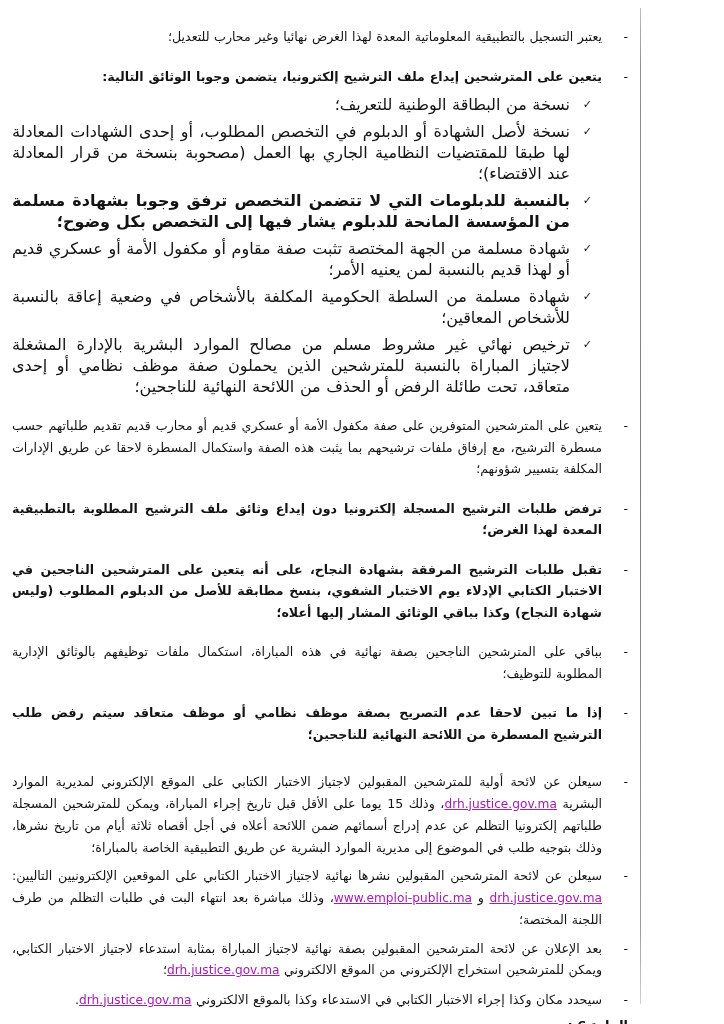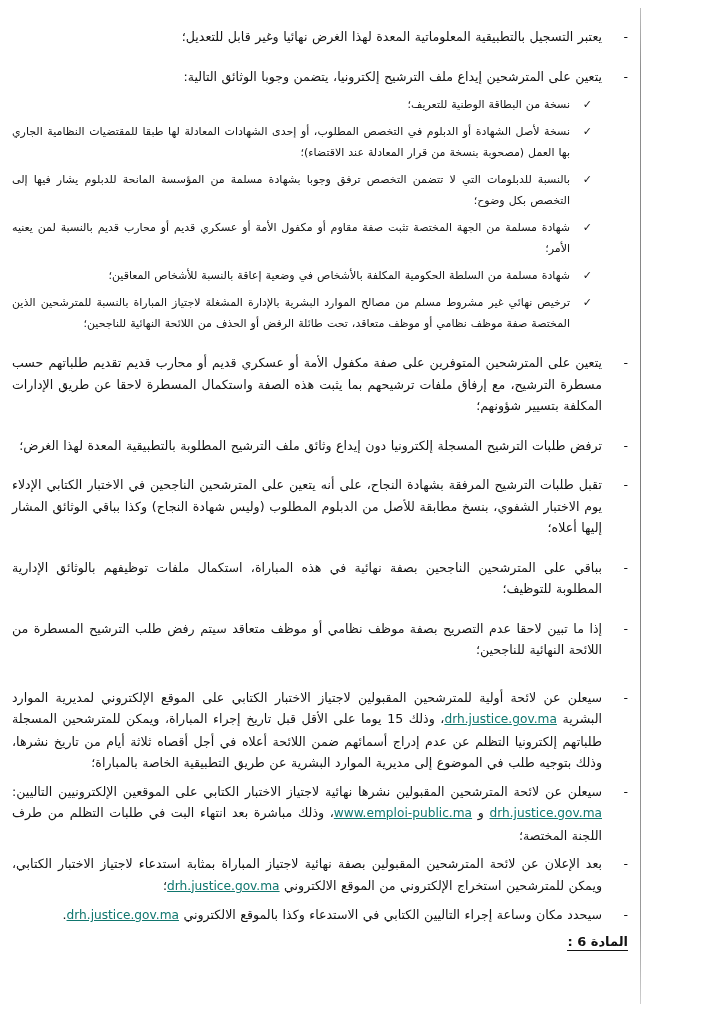--- a/index.html
+++ b/index.html
@@ -65,64 +65,64 @@
   }
   .blk.sub {
     margin-right: 36px;
     margin-bottom: 6px;
   }
   .blk.sub .marker {
     width: 16px;
     font-size: 11px;
   }
   .blk.sub .body {
-    font-size: 11px;
+    font-size: 16px;
     line-height: 21px;
   }
   .blk.tight { margin-bottom: 7px; }
   .blk.gap   { margin-bottom: 18px; }
   .blk.gap2  { margin-bottom: 26px; }
 
-  b, .bold { font-weight: 400; }
+  b, .bold { font-weight: 700; }
 
   .heading {
     text-align: center;
     font-weight: 700;
     font-size: 13px;
     margin: 4px 0 13px 0;
     padding-left: 18px;
   }
   .heading span {
     border-bottom: 1.3px solid #131313;
     padding-bottom: 1px;
   }
   .heading.h6 { margin-bottom: 10px; }
 
   a.lnk, .lnk {
-    color: #0f766e;
+    color: #a21caf;
     text-decoration: underline;
     text-underline-offset: 1px;
     direction: ltr;
     unicode-bidi: embed;
     display: inline-block;
     font-size: 12.2px;
   }
 </style>
 </head>
 <body>
 
 <div class="page">
 
   <div class="page-edge-line"></div>
 
   <div class="content">
 
     <div class="blk gap">
       <div class="marker">-</div>
-      <div class="body">يعتبر التسجيل بالتطبيقية المعلوماتية المعدة لهذا الغرض نهائيا وغير قابل للتعديل؛</div>
+      <div class="body">يعتبر التسجيل بالتطبيقية المعلوماتية المعدة لهذا الغرض نهائيا وغير محارب للتعديل؛</div>
     </div>
 
     <div class="blk tight">
       <div class="marker">-</div>
       <div class="body bold">يتعين على المترشحين إيداع ملف الترشيح إلكترونيا، يتضمن وجوبا الوثائق التالية:</div>
     </div>
 
     <div class="blk sub">
       <div class="marker">✓</div>
       <div class="body">نسخة من البطاقة الوطنية للتعريف؛</div>
@@ -130,29 +130,29 @@
     <div class="blk sub">
       <div class="marker">✓</div>
       <div class="body">نسخة لأصل الشهادة أو الدبلوم في التخصص المطلوب، أو إحدى الشهادات المعادلة لها طبقا للمقتضيات النظامية الجاري بها العمل (مصحوبة بنسخة من قرار المعادلة عند الاقتضاء)؛</div>
     </div>
     <div class="blk sub">
       <div class="marker">✓</div>
       <div class="body bold">بالنسبة للدبلومات التي لا تتضمن التخصص ترفق وجوبا بشهادة مسلمة من المؤسسة المانحة للدبلوم يشار فيها إلى التخصص بكل وضوح؛</div>
     </div>
     <div class="blk sub">
       <div class="marker">✓</div>
-      <div class="body">شهادة مسلمة من الجهة المختصة تثبت صفة مقاوم أو مكفول الأمة أو عسكري قديم أو محارب قديم بالنسبة لمن يعنيه الأمر؛</div>
+      <div class="body">شهادة مسلمة من الجهة المختصة تثبت صفة مقاوم أو مكفول الأمة أو عسكري قديم أو لهذا قديم بالنسبة لمن يعنيه الأمر؛</div>
     </div>
     <div class="blk sub">
       <div class="marker">✓</div>
       <div class="body">شهادة مسلمة من السلطة الحكومية المكلفة بالأشخاص في وضعية إعاقة بالنسبة للأشخاص المعاقين؛</div>
     </div>
     <div class="blk sub gap">
       <div class="marker">✓</div>
-      <div class="body">ترخيص نهائي غير مشروط مسلم من مصالح الموارد البشرية بالإدارة المشغلة لاجتياز المباراة بالنسبة للمترشحين الذين المختصة صفة موظف نظامي أو موظف متعاقد، تحت طائلة الرفض أو الحذف من اللائحة النهائية للناجحين؛</div>
+      <div class="body">ترخيص نهائي غير مشروط مسلم من مصالح الموارد البشرية بالإدارة المشغلة لاجتياز المباراة بالنسبة للمترشحين الذين يحملون صفة موظف نظامي أو إحدى متعاقد، تحت طائلة الرفض أو الحذف من اللائحة النهائية للناجحين؛</div>
     </div>
 
     <div class="blk gap">
       <div class="marker">-</div>
       <div class="body">يتعين على المترشحين المتوفرين على صفة مكفول الأمة أو عسكري قديم أو محارب قديم تقديم طلباتهم حسب مسطرة الترشيح، مع إرفاق ملفات ترشيحهم بما يثبت هذه الصفة واستكمال المسطرة لاحقا عن طريق الإدارات المكلفة بتسيير شؤونهم؛</div>
     </div>
 
     <div class="blk gap">
       <div class="marker">-</div>
       <div class="body bold">ترفض طلبات الترشيح المسجلة إلكترونيا دون إيداع وثائق ملف الترشيح المطلوبة بالتطبيقية المعدة لهذا الغرض؛</div>
@@ -184,21 +184,21 @@
       <div class="body"><span>سيعلن عن لائحة المترشحين المقبولين نشرها نهائية لاجتياز الاختبار الكتابي على الموقعين الإلكترونيين التاليين:</span> <a class="lnk" href="#">drh.justice.gov.ma</a><span> و </span><a class="lnk" href="#">www.emploi-public.ma</a><span>، وذلك مباشرة بعد انتهاء البت في طلبات التظلم من طرف اللجنة المختصة؛</span></div>
     </div>
 
     <div class="blk tight">
       <div class="marker">-</div>
       <div class="body"><span>بعد الإعلان عن لائحة المترشحين المقبولين بصفة نهائية لاجتياز المباراة بمثابة استدعاء لاجتياز الاختبار الكتابي، ويمكن للمترشحين استخراج الإلكتروني من الموقع الالكتروني</span> <a class="lnk" href="#">drh.justice.gov.ma</a><span>؛</span></div>
     </div>
 
     <div class="blk tight">
       <div class="marker">-</div>
-      <div class="body"><span>سيحدد مكان وساعة إجراء التاليين الكتابي في الاستدعاء وكذا بالموقع الالكتروني</span> <a class="lnk" href="#">drh.justice.gov.ma</a><span>.</span></div>
+      <div class="body"><span>سيحدد مكان وكذا إجراء الاختبار الكتابي في الاستدعاء وكذا بالموقع الالكتروني</span> <a class="lnk" href="#">drh.justice.gov.ma</a><span>.</span></div>
     </div>
 
     <div class="heading h6">
       <span>المادة 6 :</span>
     </div>
 
   </div>
 </div>
 
 </body></html>

